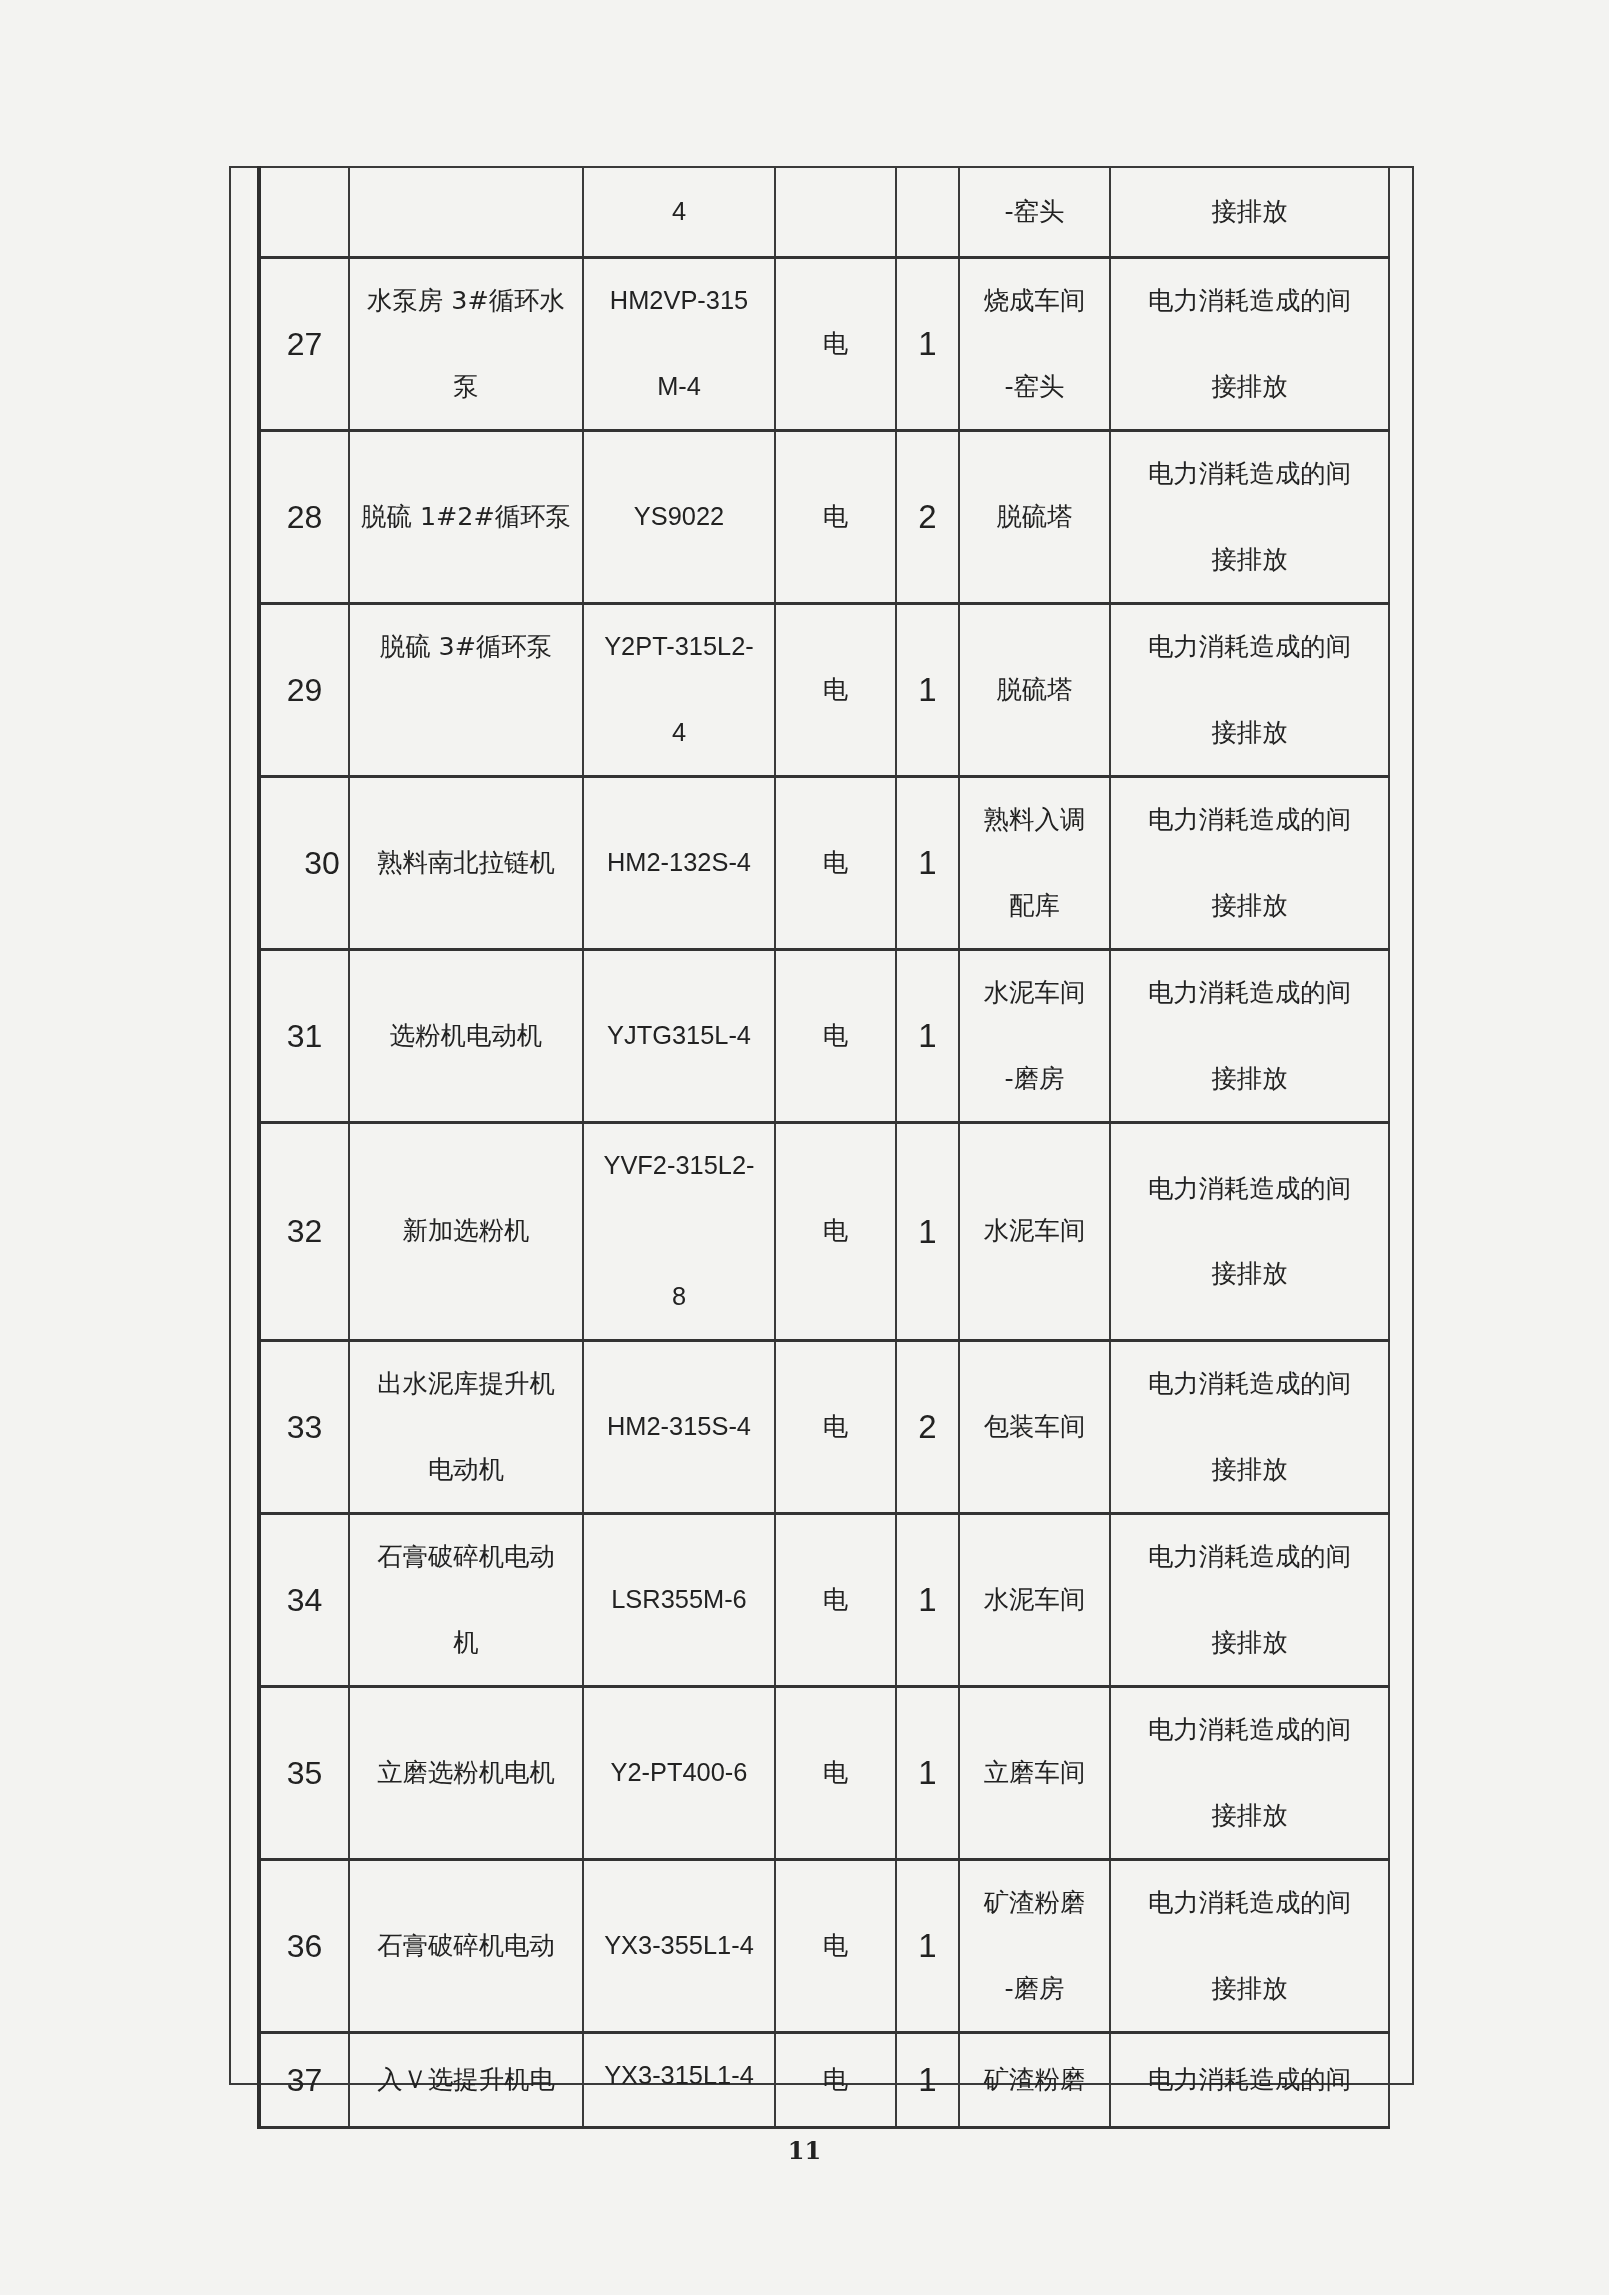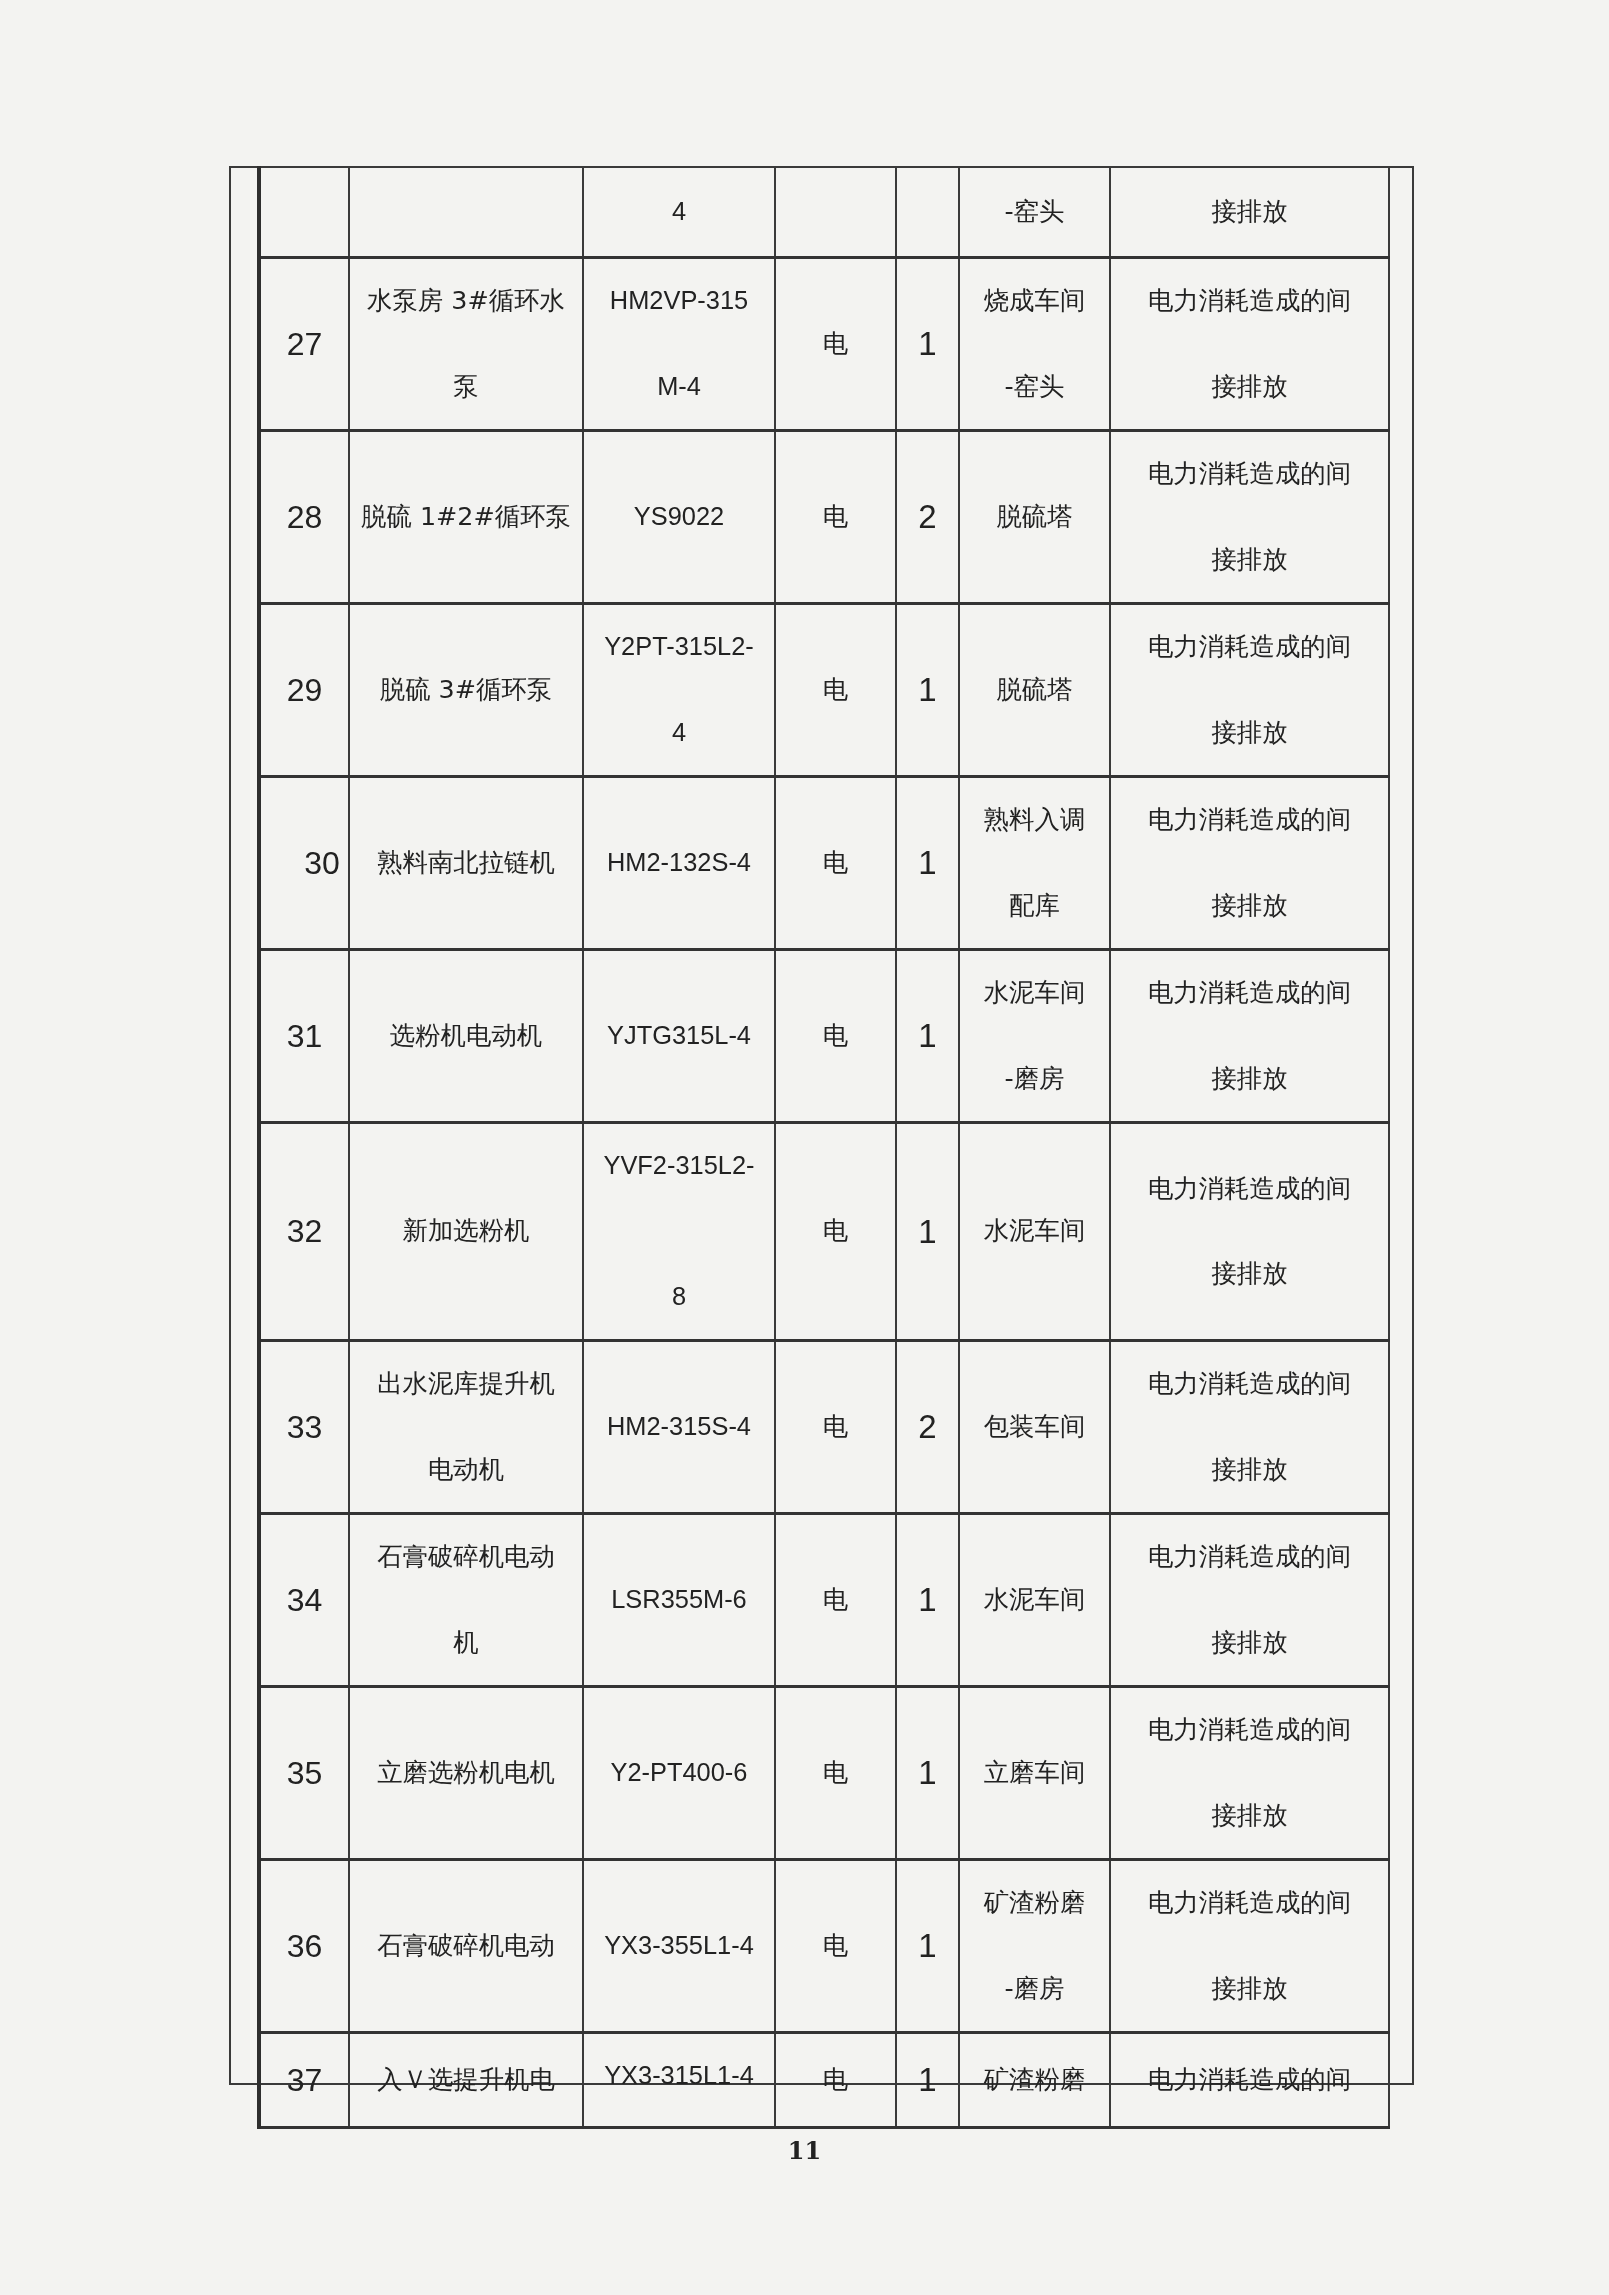--- a/index.html
+++ b/index.html
@@ -173,21 +173,21 @@
           </div>
         </td>
       </tr>
       <tr style="height: 173px;">
         <td>
           <div class="cell" style="padding: 0px; justify-content: center; height: 169px;">
             <span class="num">29</span>
           </div>
         </td>
         <td>
-          <div class="cell" style="padding: 29px 0px; justify-content: center; height: 169px;">
+          <div class="cell" style="padding: 29px 0px; height: 169px;">
             <span class="txt">脱硫 3#循环泵</span>
           </div>
         </td>
         <td>
           <div class="cell" style="padding: 29px 0px; height: 169px;">
             <span class="model">Y2PT-315L2-</span>
             <span class="model">4</span>
           </div>
         </td>
         <td>

